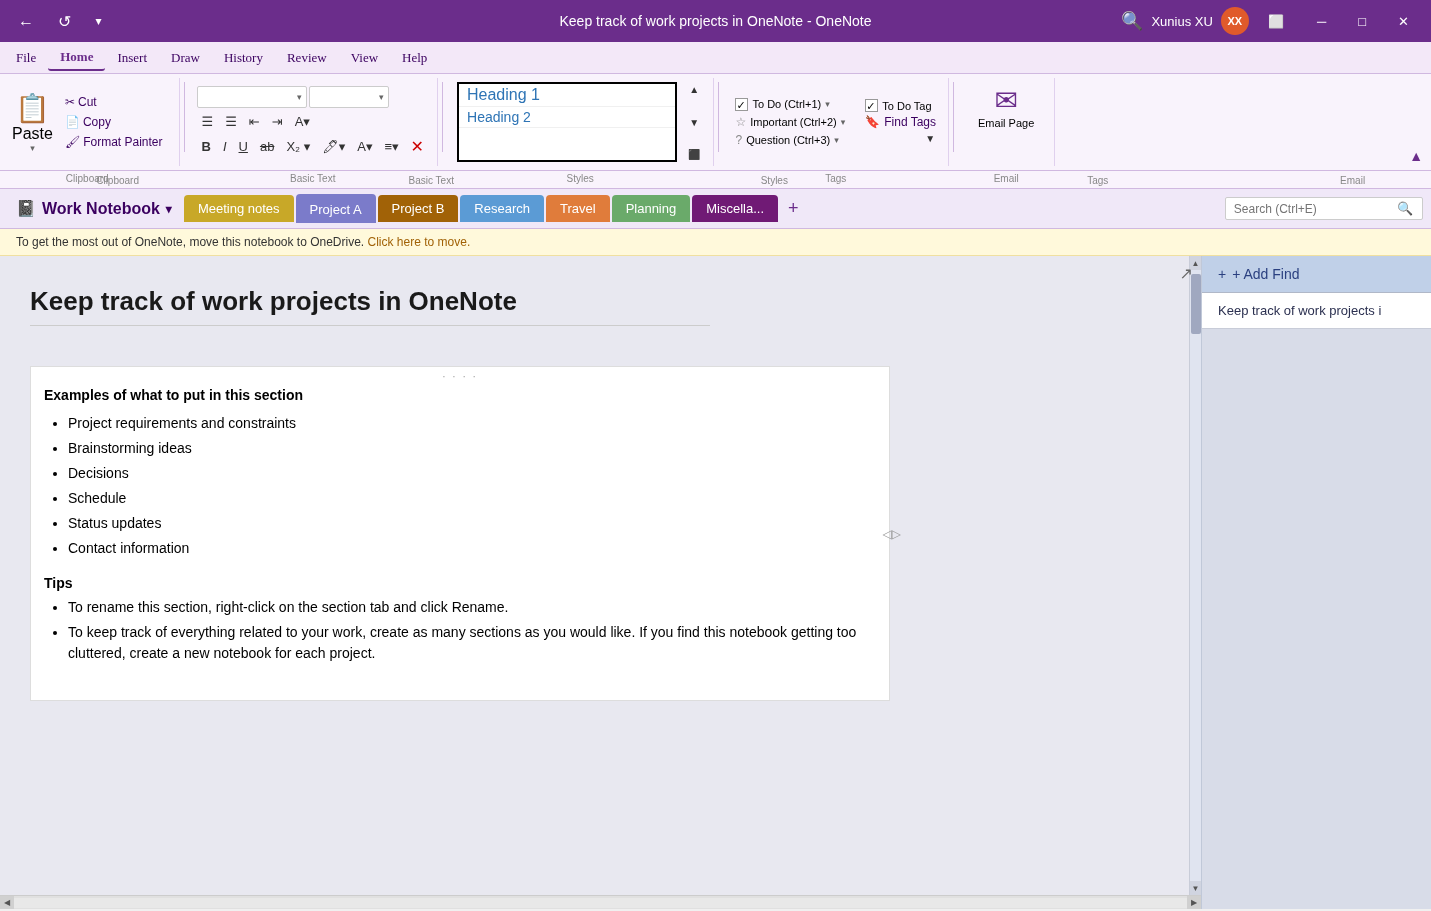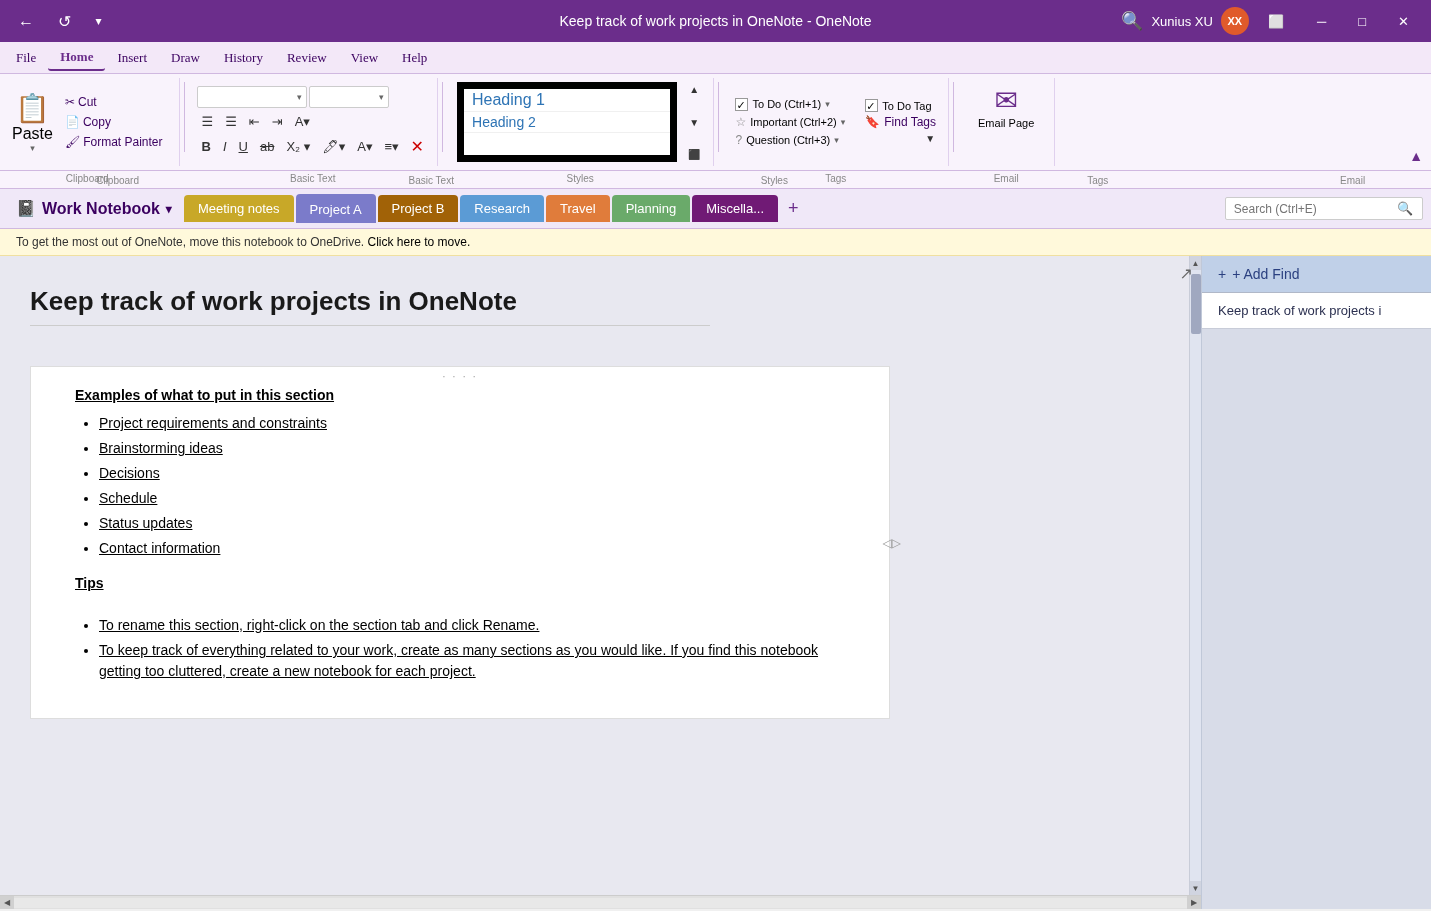--- a/index.html
+++ b/index.html
@@ -110,21 +110,21 @@
       border: none;
       cursor: pointer;
       padding: 2px 5px;
       font-size: 13px;
       color: #333;
       border-radius: 2px;
     }
 
     
     .styles-panel {
-      border: 7px solid #000000;
+      border: 2px solid #000000;
       background: white;
       display: flex;
       flex-direction: column;
       width: 220px;
       height: 80px;
       overflow: hidden;
       margin: 2px;
     }
     .style-item {
       padding: 2px 8px;
@@ -211,21 +211,21 @@
     }
 
     
     .info-banner {
       background: #fff9db;
       border-bottom: 1px solid #f0e0a0;
       padding: 6px 16px;
       font-size: 12px;
       color: #333;
     }
-    .info-banner a { color: #000000; text-decoration: none; }
+    .info-banner a { color: #a16207; text-decoration: none; }
 
     
     .main-area {
       display: flex;
       height: calc(911px - 42px - 32px - 90px - 40px - 32px - 22px);
       overflow: hidden;
     }
 
     
     .page-content {
@@ -272,42 +272,41 @@
     }
     .table-side-handle {
       position: absolute;
       right: -12px;
       top: 50%;
       transform: translateY(-50%);
       color: #999;
       font-size: 12px;
     }
     .page-table-content {
-      padding: 20px 44px;
-      text-decoration: underline;
+      padding: 20px 13px;
     }
     .section-heading {
       font-weight: bold;
       font-size: 14px;
       margin-bottom: 10px;
     }
     .bullet-list {
       list-style: disc;
       padding-left: 24px;
       margin-bottom: 16px;
     }
     .bullet-list li {
       margin-bottom: 4px;
       font-size: 14px;
       line-height: 1.5;
     }
     .tips-heading {
       font-weight: bold;
       font-size: 14px;
-      margin-bottom: 24px;
+      margin-bottom: 6px;
     }
 
     
     .expand-btn {
       position: absolute;
       top: 8px;
       right: 8px;
       background: none;
       border: none;
       cursor: pointer;

